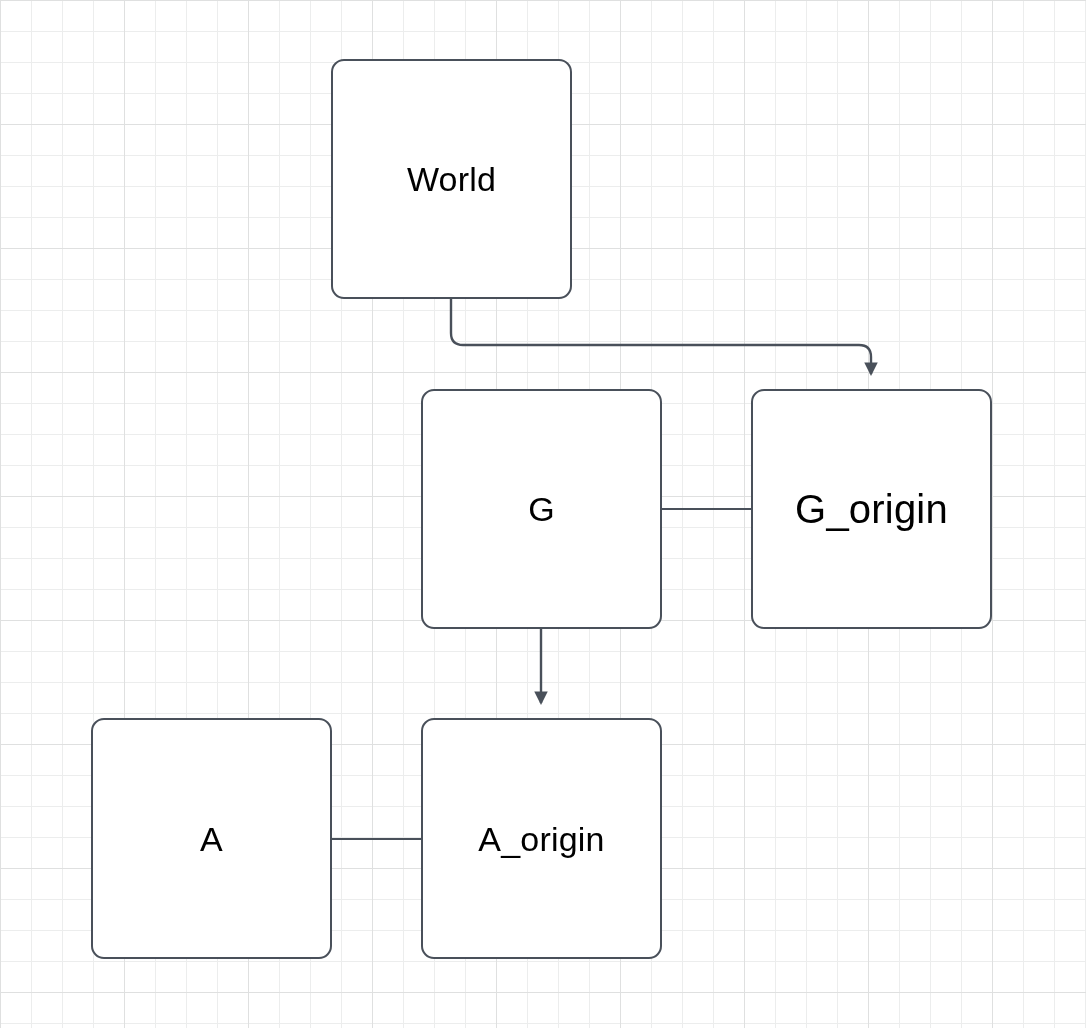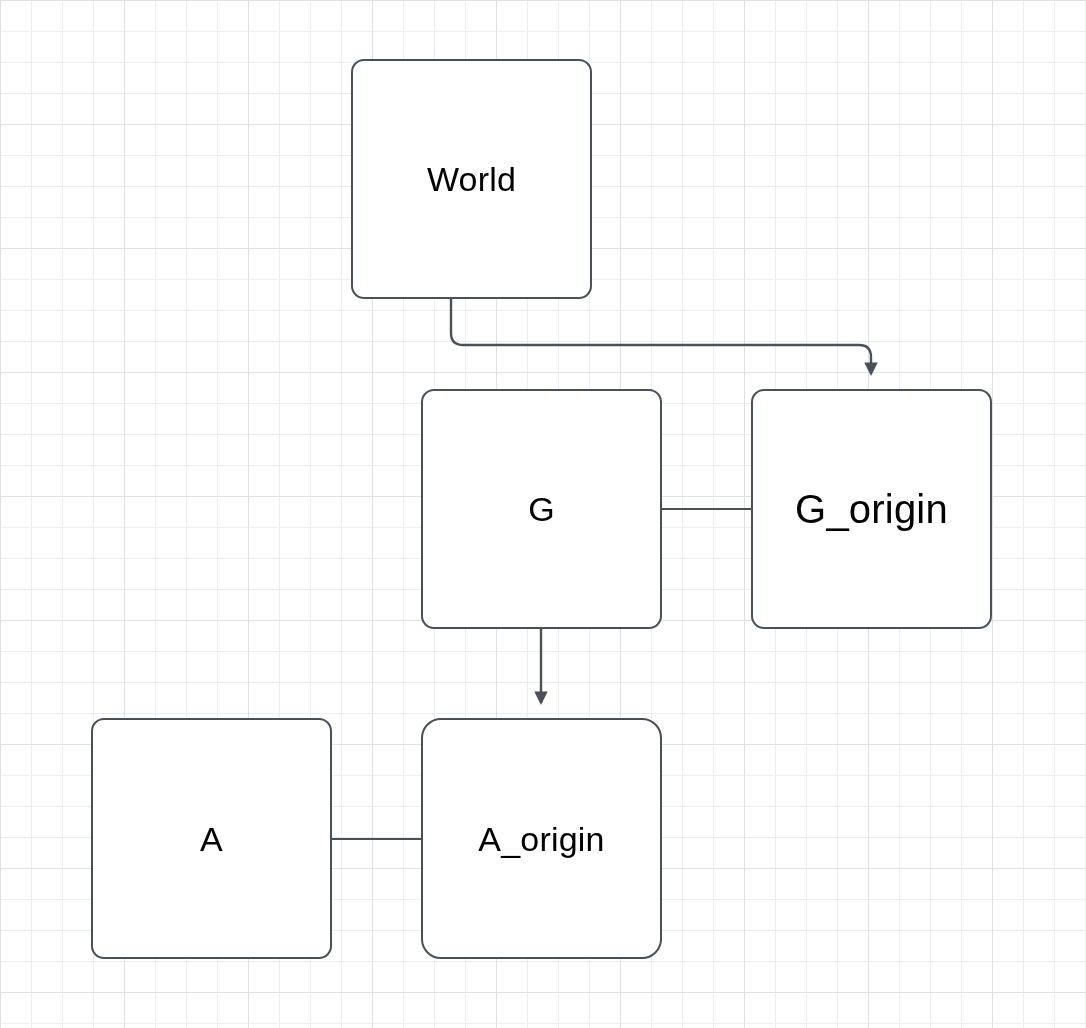--- a/index.html
+++ b/index.html
@@ -75,33 +75,33 @@
 
     <path d="M 451 299 L 451 333 Q 451 345 463 345 L 859 345 Q 871 345 871 357 L 871 374" fill="none" stroke="#49505a" stroke-width="2.4" stroke-linecap="butt" marker-end="url(#arrowhead)"></path>
 
     <path d="M 662 509 L 751 509" fill="none" stroke="#49505a" stroke-width="2.2" stroke-linecap="butt"></path>
 
     <path d="M 541 629 L 541 703" fill="none" stroke="#49505a" stroke-width="2.4" stroke-linecap="butt" marker-end="url(#arrowhead)"></path>
 
     <path d="M 332 839 L 421 839" fill="none" stroke="#49505a" stroke-width="2.2" stroke-linecap="butt"></path>
   </svg>
 
-  <div class="node" style="left: 331px; top: 59px; width: 241px; height: 240px; background: rgb(255, 255, 255); border-color: rgb(73, 80, 90); border-width: 2.4px; border-radius: 13px; margin-left: 20px;">
+  <div class="node" style="left: 331px; top: 59px; width: 241px; height: 240px; background: rgb(255, 255, 255); border-color: rgb(73, 80, 90); border-width: 2.4px; border-radius: 13px;">
     <span class="node-label" style="color: rgb(0, 0, 0); font-size: 34px;">World</span>
   </div>
 
   <div class="node" style="left: 421px; top: 389px; width: 241px; height: 240px; background: rgb(255, 255, 255); border-color: rgb(73, 80, 90); border-width: 2.4px; border-radius: 13px;">
     <span class="node-label" style="color: rgb(0, 0, 0); font-size: 34px;">G</span>
   </div>
 
   <div class="node" style="left: 751px; top: 389px; width: 241px; height: 240px; background: rgb(255, 255, 255); border-color: rgb(73, 80, 90); border-width: 2.4px; border-radius: 13px;">
     <span class="node-label" style="color: rgb(0, 0, 0); font-size: 40px;">G_origin</span>
   </div>
 
   <div class="node" style="left: 91px; top: 718px; width: 241px; height: 241px; background: rgb(255, 255, 255); border-color: rgb(73, 80, 90); border-width: 2.4px; border-radius: 13px;">
     <span class="node-label" style="color: rgb(0, 0, 0); font-size: 34px;">A</span>
   </div>
 
-  <div class="node" style="left: 421px; top: 718px; width: 241px; height: 241px; background: rgb(255, 255, 255); border-color: rgb(73, 80, 90); border-width: 2.4px; border-radius: 20px;">
+  <div class="node" style="left: 421px; top: 718px; width: 241px; height: 241px; background: rgb(255, 255, 255); border-color: rgb(73, 80, 90); border-width: 2.4px; border-radius: 13px;">
     <span class="node-label" style="color: rgb(0, 0, 0); font-size: 34px;">A_origin</span>
   </div>
 
 </div>
 
 </body></html>

